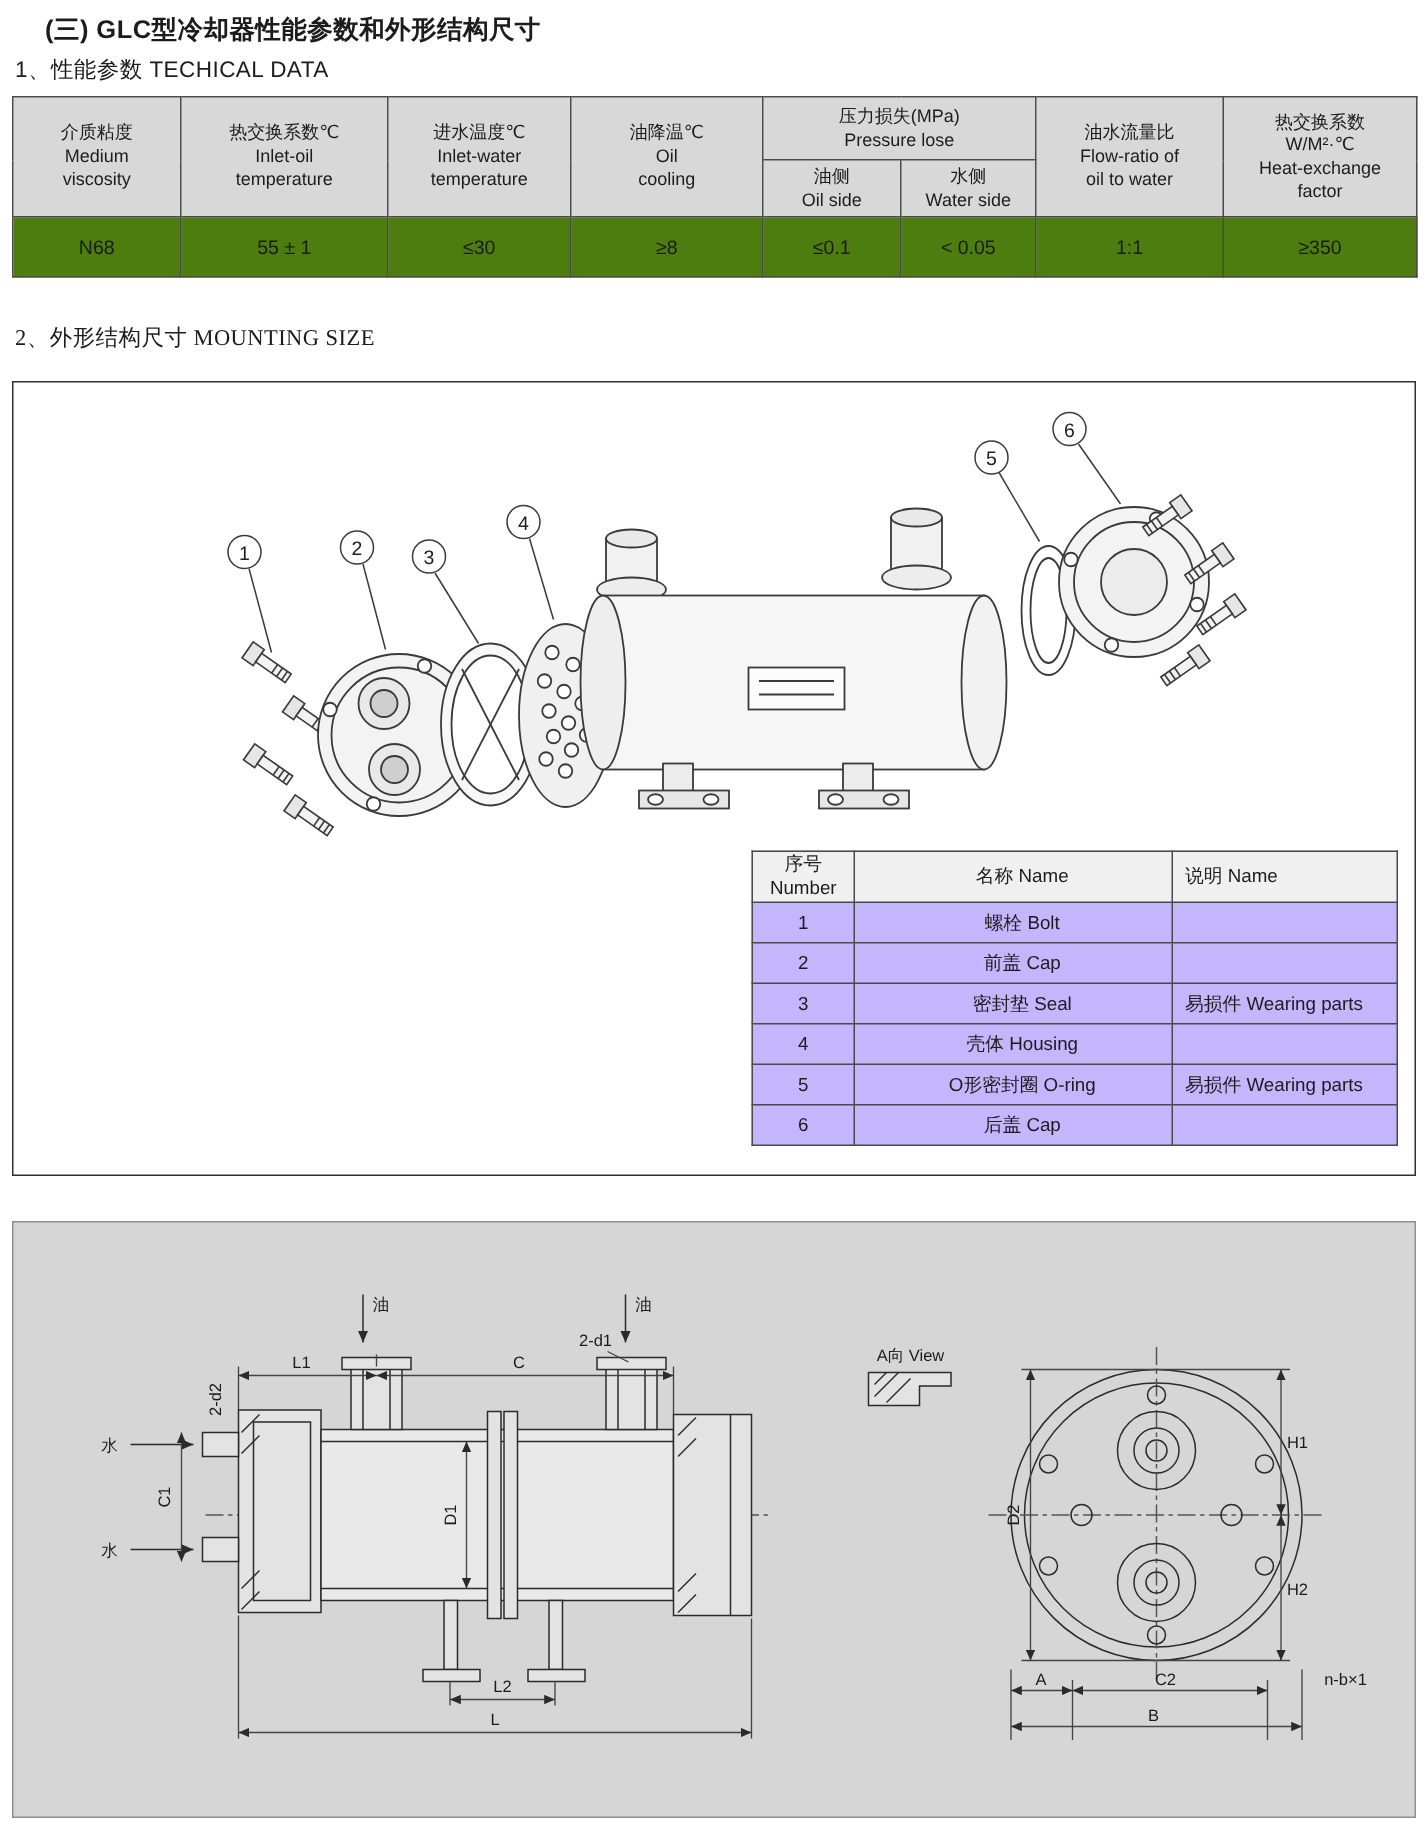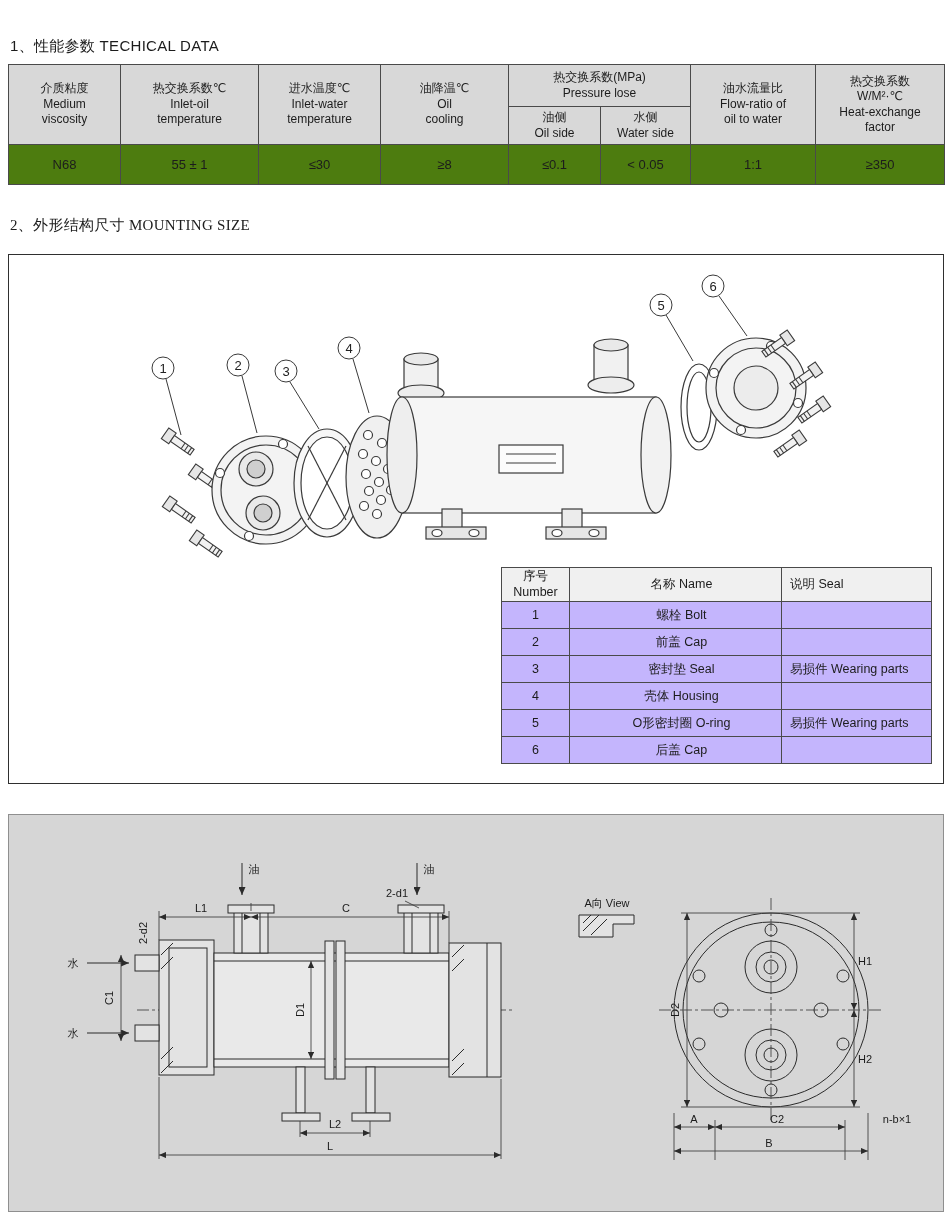--- a/index.html
+++ b/index.html
@@ -33,20 +33,21 @@
 
   .box2 { position:absolute; left:8px; top:814px; width:936px; height:398px; background:#d6d6d6; border:1px solid #8f8f8f; }
   .draw-svg { position:absolute; left:0; top:0; }
   .draw-svg text { font-size:11px; fill:#1b1b1b; stroke:none; text-anchor:middle; }
 </style>
 </head>
 <body>
 
 <div class="page">
 
+  <div class="title">(三) GLC型冷却器性能参数和外形结构尺寸</div>
   <div class="sec-head sec1">1、性能参数 TECHICAL DATA</div>
 
   <table class="tech">
     <colgroup>
       <col style="width:112px">
         <col style="width:138px">
         <col style="width:122px">
         <col style="width:128px">
       <col style="width:92px">
         <col style="width:90px">
@@ -60,21 +61,21 @@
 viscosity</th>
         <th rowspan="2">热交换系数℃
 Inlet-oil
 temperature</th>
         <th rowspan="2">进水温度℃
 Inlet-water
 temperature</th>
         <th rowspan="2">油降温℃
 Oil
 cooling</th>
-        <th colspan="2">热交换系数(MPa)
+        <th colspan="2">压力损失(MPa)
 Pressure  lose</th>
         <th rowspan="2">油水流量比
 Flow-ratio  of
 oil  to  water</th>
         <th rowspan="2">热交换系数
 W/M²·℃
 Heat-exchange
 factor</th>
       </tr>
       <tr class="h2">
@@ -236,21 +237,21 @@
         </g>
       </g>
     </svg>
 
     <table class="parts">
       <tbody>
         <tr>
           <th class="pnum">序号
 Number</th>
           <th class="pname">名称  Name</th>
-          <th class="pnote">说明  Seal</th>
+          <th class="pnote">说明  Name</th>
         </tr>
         <tr>
           <td class="pnum">1</td>
           <td class="pname">螺栓    Bolt</td>
           <td class="pnote"></td>
         </tr>
         <tr>
           <td class="pnum">2</td>
           <td class="pname">前盖    Cap</td>
           <td class="pnote"></td>

